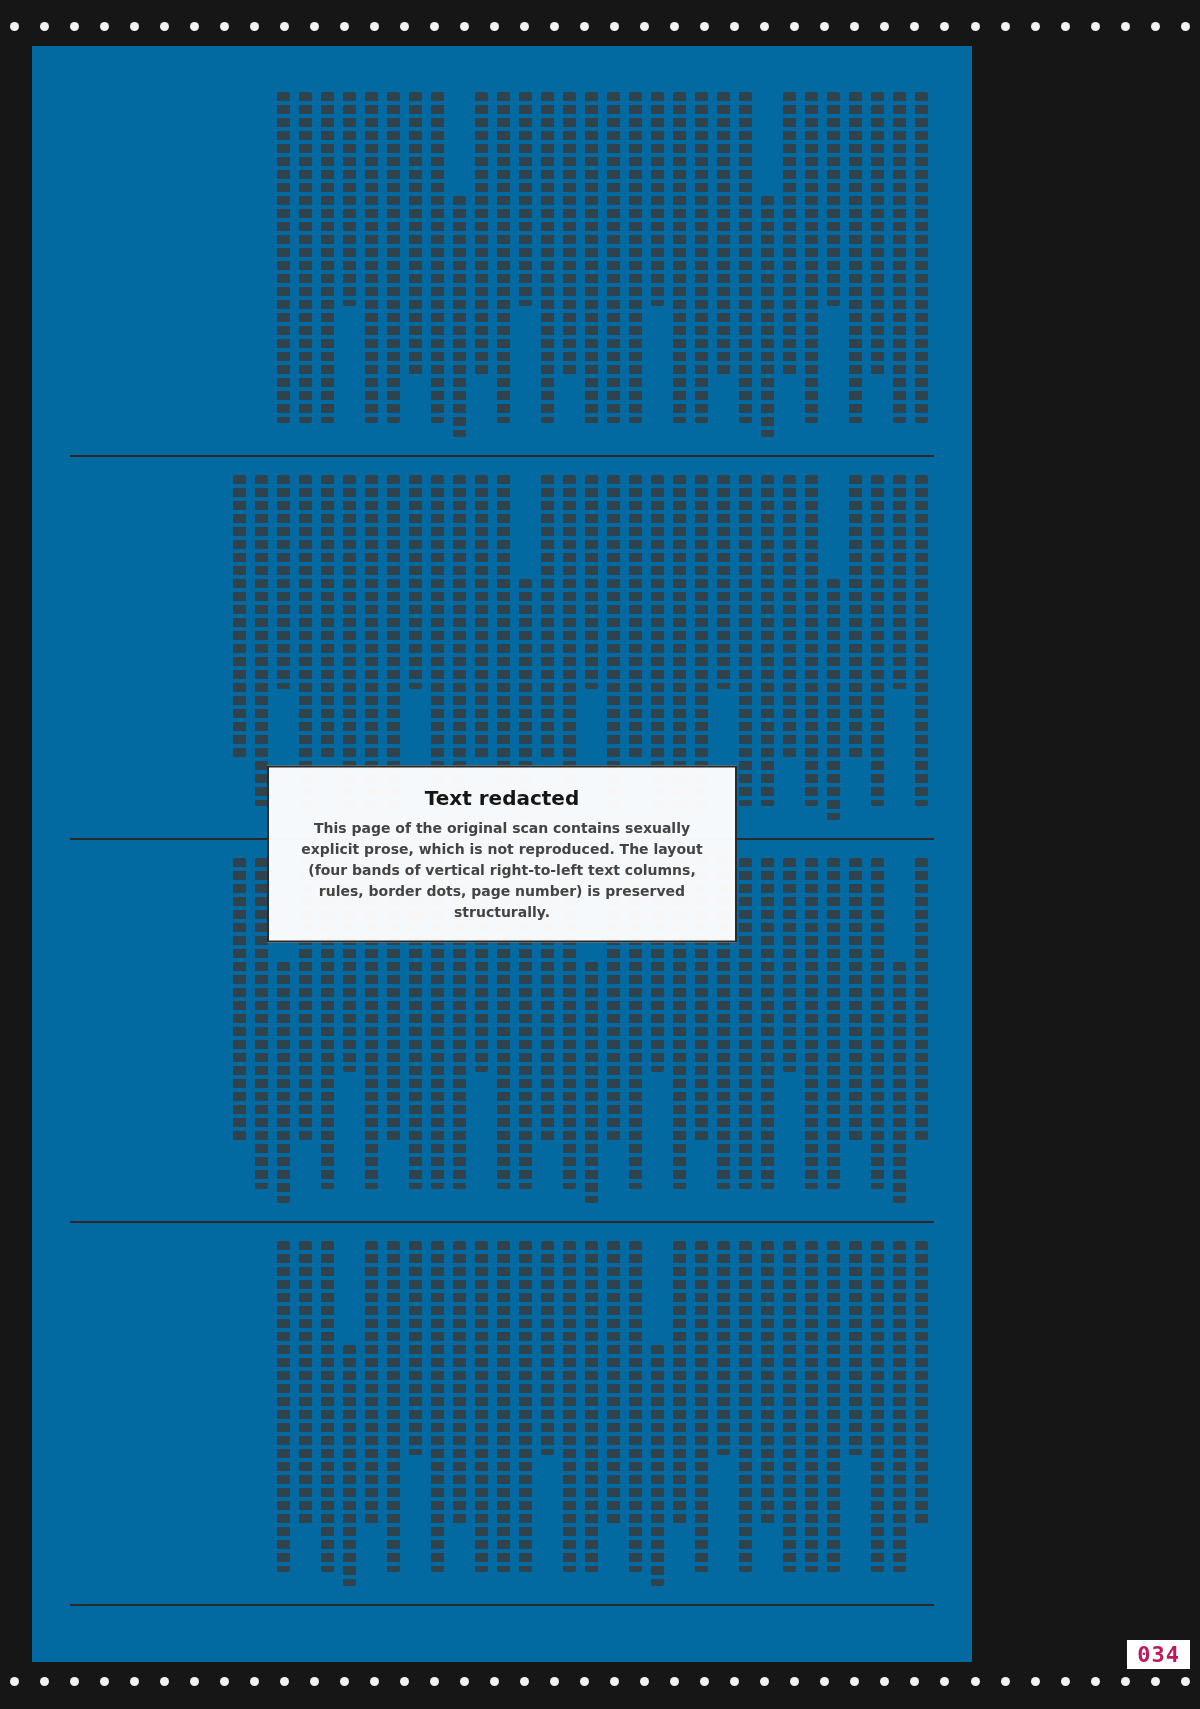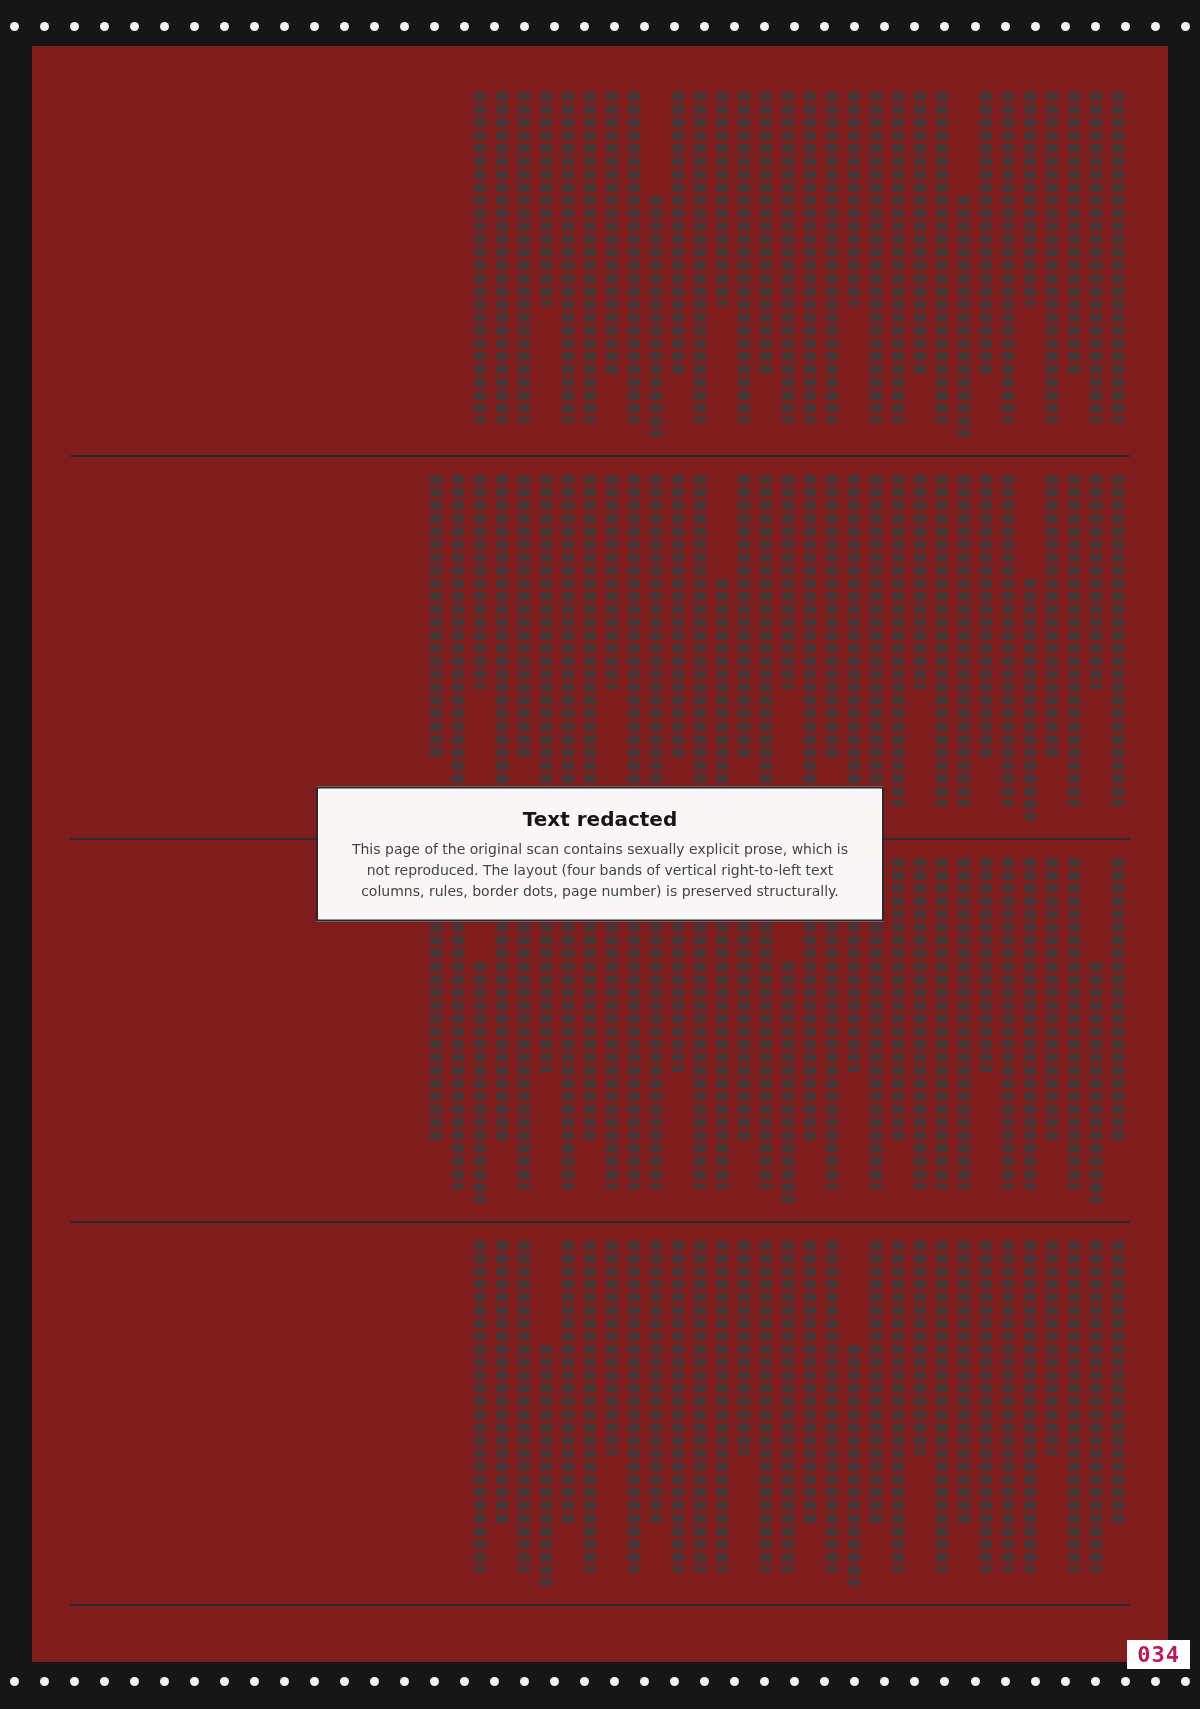--- a/index.html
+++ b/index.html
@@ -32,23 +32,23 @@
     border-radius: 50%;
     background: #f2f2f2;
     flex: 0 0 auto;
   }
 
   
   .page {
     position: absolute;
     left: 32px;
     top: 46px;
-    width: 1136px;
+    width: 940px;
     height: 1616px;
-    background: #7f1d1d;
+    background: #0369a1;
     box-sizing: border-box;
     padding: 28px 38px 56px 38px;
     display: flex;
     flex-direction: column;
     gap: 0;
   }
 
   
   .band {
     flex: 1 1 0;
@@ -98,20 +98,21 @@
   .notice-title {
     font-size: 20px;
     font-weight: bold;
     color: #161616;
     margin-bottom: 8px;
   }
   .notice-body {
     font-size: 14px;
     color: #444444;
     line-height: 1.5;
+    font-weight: bold;
   }
 
   
   .page-number {
     position: absolute;
     right: 10px;
     bottom: 40px;
     background: #ffffff;
     color: #be185d;
     font-family: "DejaVu Sans Mono", monospace;

